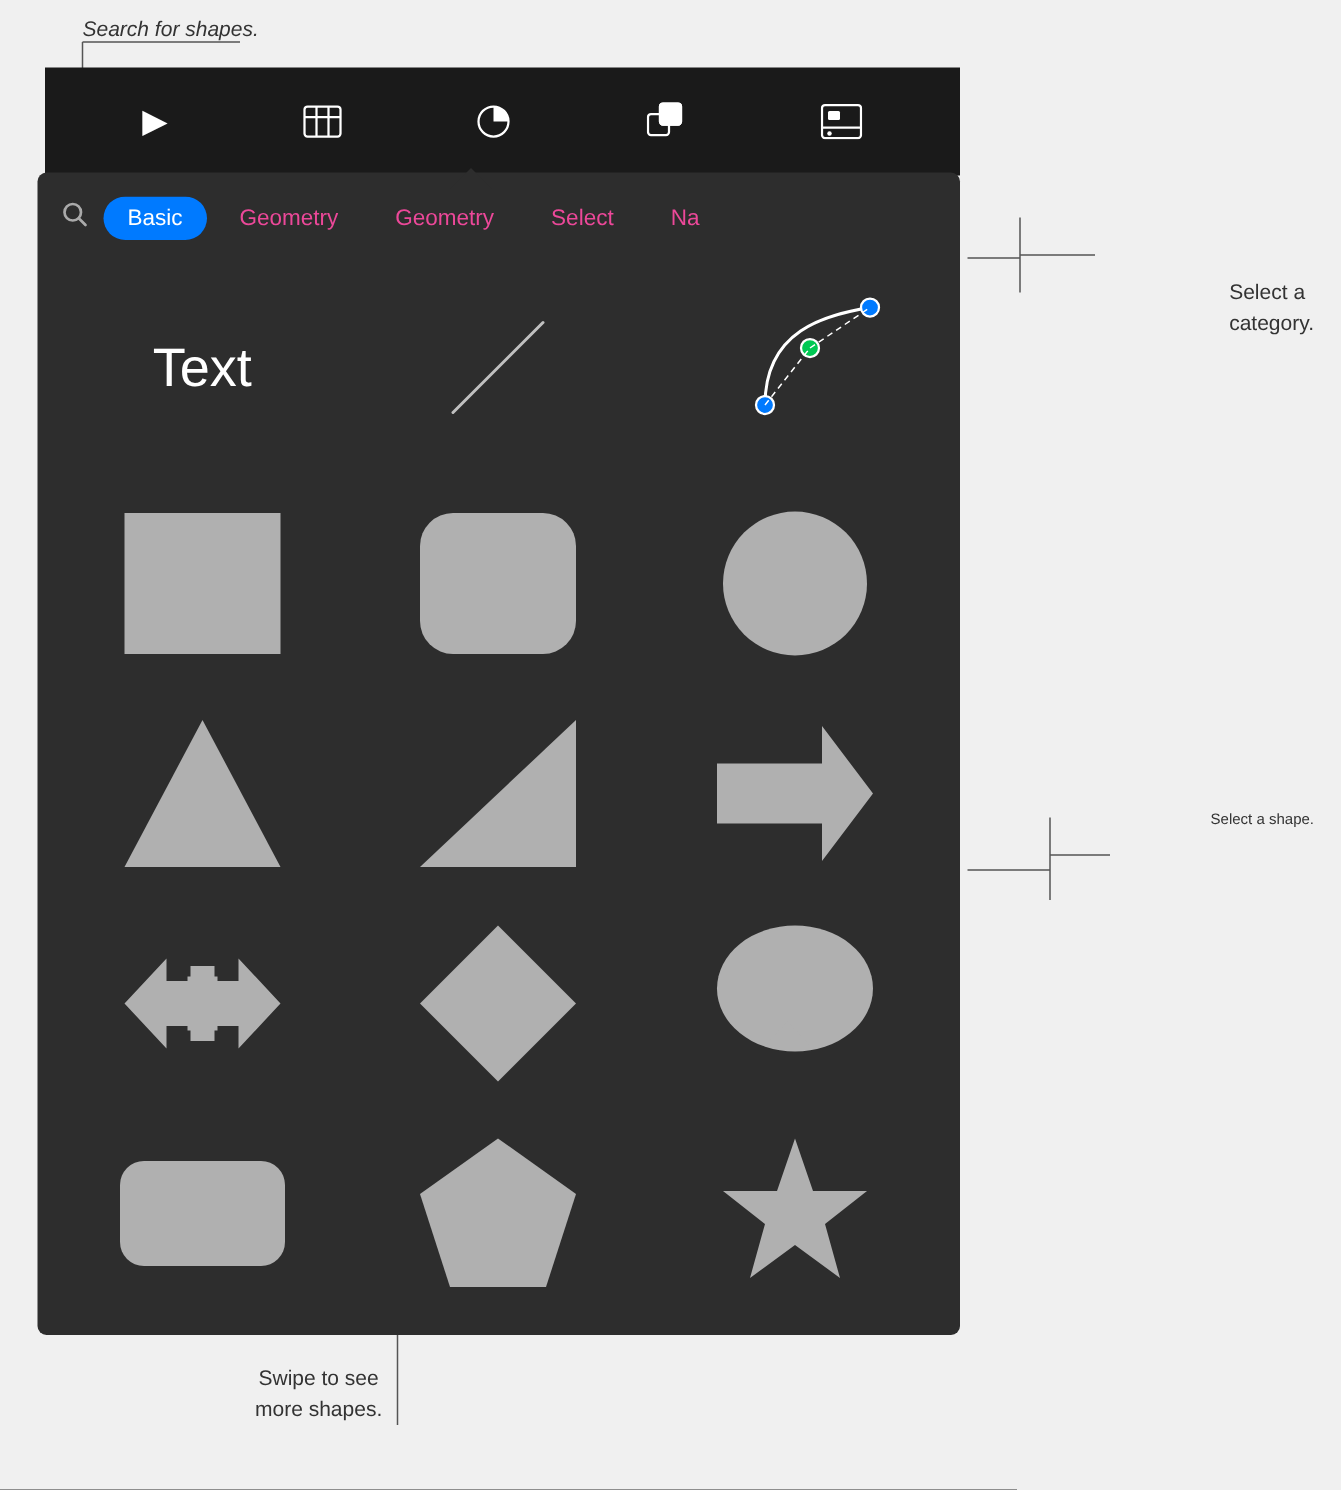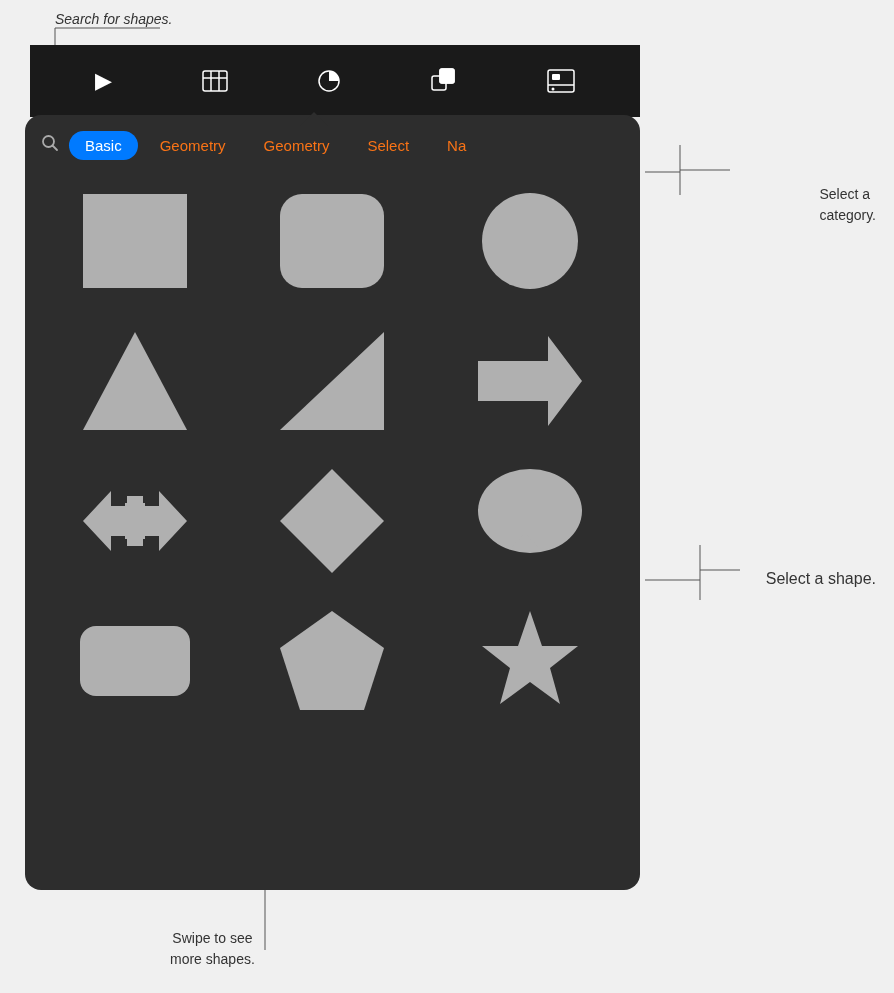--- a/index.html
+++ b/index.html
@@ -46,21 +46,21 @@
     }
 
     
     .shape-panel {
       position: absolute;
       top: 115px;
       left: 25px;
       width: 615px;
       height: 775px;
       background: #2d2d2d;
-      border-radius: 16px;
+      border-radius: 6px;
       padding: 16px 12px;
       overflow: hidden;
     }
 
     
     .category-row {
       display: flex;
       align-items: center;
       gap: 6px;
       margin-bottom: 16px;
@@ -86,21 +86,21 @@
       white-space: nowrap;
     }
 
     .cat-btn.active {
       background: #007AFF;
       color: white;
     }
 
     .cat-btn.inactive {
       background: transparent;
-      color: #f97316;
+      color: #ec4899;
     }
 
     
     .special-row {
       display: grid;
       grid-template-columns: repeat(3, 1fr);
       gap: 10px;
       padding: 4px;
       margin-bottom: 10px;
     }
@@ -239,20 +239,43 @@
         <line x1="11.5" y1="11.5" x2="16" y2="16" stroke="#aaa" stroke-width="1.8" stroke-linecap="round"></line>
       </svg>
     </div>
     <button class="cat-btn active">Basic</button>
     <button class="cat-btn inactive">Geometry</button>
     <button class="cat-btn inactive">Geometry</button>
     <button class="cat-btn inactive">Select</button>
     <button class="cat-btn inactive">Na</button>
   </div>
 
+  <div class="special-row">
+    <div class="shape-item text-cell">
+      <span class="text-label">Text</span>
+    </div>
+    <div class="shape-item line-cell">
+      <svg width="110" height="110" viewBox="0 0 110 110">
+        <line x1="25" y1="85" x2="85" y2="25" stroke="#c0c0c0" stroke-width="2" stroke-linecap="round"></line>
+      </svg>
+    </div>
+    <div class="shape-item curve-cell">
+      <svg width="130" height="130" viewBox="0 0 130 130">
+
+        <path d="M 45 90 C 45 40, 85 30, 115 25" stroke="white" stroke-width="2" fill="none" stroke-linecap="round"></path>
+
+        <circle cx="45" cy="90" r="6" fill="#007AFF" stroke="white" stroke-width="1.5"></circle>
+        <circle cx="75" cy="52" r="6" fill="#00C853" stroke="white" stroke-width="1.5"></circle>
+        <circle cx="115" cy="25" r="6" fill="#007AFF" stroke="white" stroke-width="1.5"></circle>
+
+        <line x1="45" y1="90" x2="75" y2="52" stroke="white" stroke-width="1" stroke-dasharray="4,3"></line>
+        <line x1="75" y1="52" x2="115" y2="25" stroke="white" stroke-width="1" stroke-dasharray="4,3"></line>
+      </svg>
+    </div>
+  </div>
 
   <div class="shapes-grid">
 
     <div class="shape-item">
       <svg width="120" height="110" viewBox="0 0 120 110">
         <rect x="8" y="8" width="104" height="94" fill="#b0b0b0"></rect>
       </svg>
     </div>
 
     <div class="shape-item">
@@ -326,19 +349,19 @@
       </svg>
     </div>
 
   </div>
 </div>
 
 <div class="annotation" style="position:absolute; top:148px; right:18px; font-size:14px; color:#333; line-height:1.5;margin-top:36px;">
   Select a<br>category.
 </div>
 
-<div class="annotation" style="position:absolute; top:568px; right:18px; font-size:16px; color:#333;text-align:right;">
+<div class="annotation" style="position:absolute; top:540px; right:18px; font-size:10px; color:#333;text-align:right;">
   <span>Select a shape.</span>
 </div>
 
-<div class="annotation" style="position:absolute; top:928px; left:170px; font-size:14px; color:#333; text-align:center; line-height:1.5;">
+<div class="annotation" style="position:absolute; top:908px; left:170px; font-size:14px; color:#333; text-align:center; line-height:1.5;">
   Swipe to see<br>more shapes.
 </div>
 
 </body></html>

